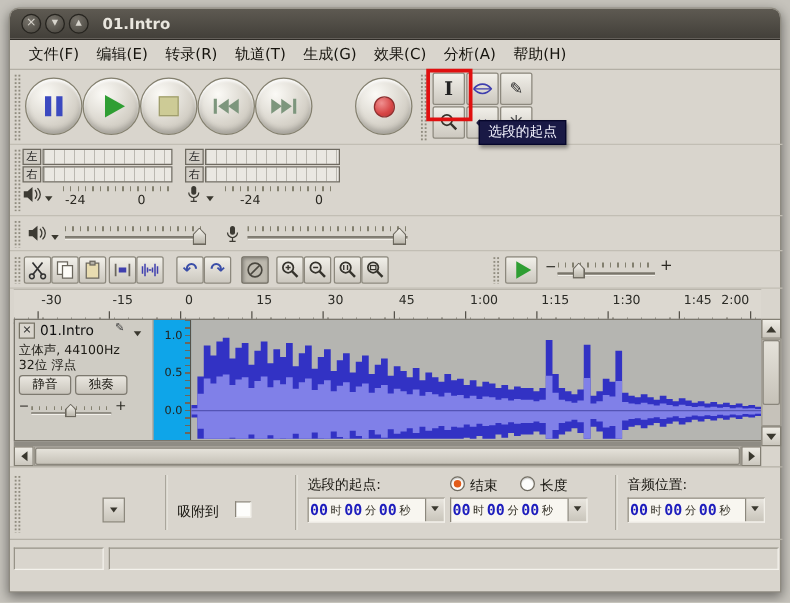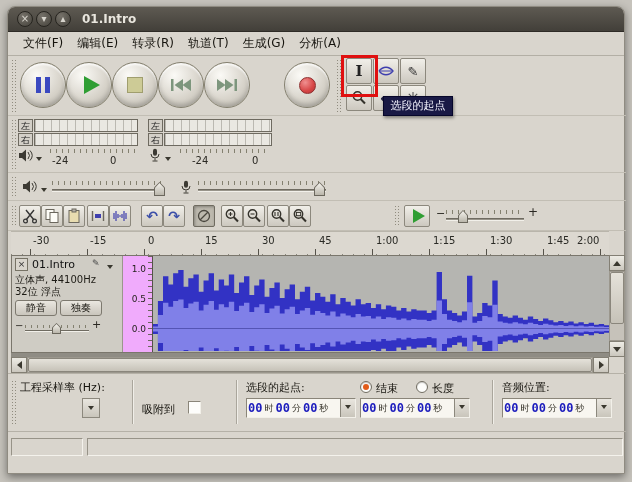--- a/index.html
+++ b/index.html
@@ -39,21 +39,21 @@
   
   #timeline{background:#dcd8d0;border-top:1px solid #b9b5ab;border-bottom:1px solid #6f6b61}
   .tl-label{position:absolute;top:3px;font-size:10px;color:#2a2a25}
   .tl-tick{position:absolute;bottom:0;width:1px;height:9px;background:#55524a}
   #tl-minor{position:absolute;left:0;bottom:0;width:100%;height:4px;background:repeating-linear-gradient(90deg,#8a877d 0 1px,transparent 1px 11.4px)}
   
   #track{border:1px solid #7a766c;background:#b5b5b1}
   #tpanel{background:#cfccc4;border-right:1px solid #9a968c}
   .tp-txt{font-size:10px;color:#1d1b15;white-space:nowrap}
   .tp-btn{background:linear-gradient(#eae7e0,#c9c5bc);border:1px solid #7d796f;border-radius:3px;font-size:10px;color:#16140e;text-align:center;line-height:14px}
-  #vruler{background:#f0abfc;border-right:1px solid #55524a}
+  #vruler{background:#0ea5e9;border-right:1px solid #55524a}
   .vr-lab{position:absolute;right:6px;font-size:9px;color:#24221c}
   #vr-ticks{position:absolute;right:0;top:0;width:4px;height:100%;background:repeating-linear-gradient(180deg,#6b675d 0 1px,transparent 1px 6px)}
   .sunken{border:1px solid;border-color:#8a8579 #f2f0e9 #f2f0e9 #8a8579;background:#f8f6f0}
   .sbtn{width:16px;height:16px;background:linear-gradient(#eeece5,#cbc7be);border:1px solid #837f74;display:flex;align-items:center;justify-content:center}
   .sb-track{background:#c6c2ba;border:1px solid #9b978d}
   .sb-thumb{background:linear-gradient(#e5e2da,#c6c2b8);border:1px solid #8a867c;border-radius:2px}
   
   #selbar{border-top:1px solid #b5b1a7}
   .vsep{width:2px;border-left:1px solid #aaa69c;border-right:1px solid #f0eee8}
   .tf{display:flex;align-items:center;border:1px solid;border-color:#8a8579 #f2f0e9 #f2f0e9 #8a8579;background:#f8f6f0}
@@ -77,21 +77,23 @@
     <div class="g winbtn" style="left:47px"><span>▴</span></div>
     <span class="g" id="title-text">01.Intro</span>
   </div>
 
   <div class="g" id="menubar">
     <span class="menu-item">文件(F)</span>
     <span class="menu-item">编辑(E)</span>
     <span class="menu-item">转录(R)</span>
     <span class="menu-item">轨道(T)</span>
     <span class="menu-item">生成(G)</span>
+    <span class="menu-item">效果(C)</span>
     <span class="menu-item">分析(A)</span>
+    <span class="menu-item">帮助(H)</span>
   </div>
 
   <div class="g" style="left:0;top:49px;width:618px;height:60px;border-bottom:1px solid #c2beb4">
     <div class="g grip" style="left:3px;top:3px;height:54px"></div>
     <div class="g rbtn" style="left:12px;top:6px">
           <div class="icon-pause">
             <i></i>
             <i></i>
           </div>
         </div>
@@ -367,21 +369,20 @@
         </div>
     <div class="g sb-track" style="left:16px;top:0;width:566px;height:16px"></div>
     <div class="g sb-thumb" style="left:17px;top:1px;width:564px;height:14px"></div>
     <div class="g sbtn" style="left:582px;top:0">
           <div style="width:0;height:0;border:4px solid transparent;border-left:5px solid #3a382f;margin-right:-4px"></div>
         </div>
   </div>
 
   <div class="g" id="selbar" style="left:0;top:366px;width:618px;height:58px">
     <div class="g grip" style="left:3px;top:6px;height:46px"></div>
-    <span class="g lbl" style="left:12px;top:6px">工程采样率 (Hz):</span>
     <div class="g ddbtn" style="left:74px;top:24px;width:18px;height:20px">
           <div class="tri" style="margin-top:7px"></div>
         </div>
     <div class="g vsep" style="left:124px;top:6px;height:44px"></div>
     <span class="g lbl" style="left:134px;top:28px">吸附到</span>
     <div class="g checkbox" style="left:180px;top:27px"></div>
     <div class="g vsep" style="left:228px;top:6px;height:44px"></div>
     <span class="g lbl" style="left:238px;top:6px">选段的起点:</span>
 
     <div class="g radio selected" style="left:352px;top:7px"></div>

